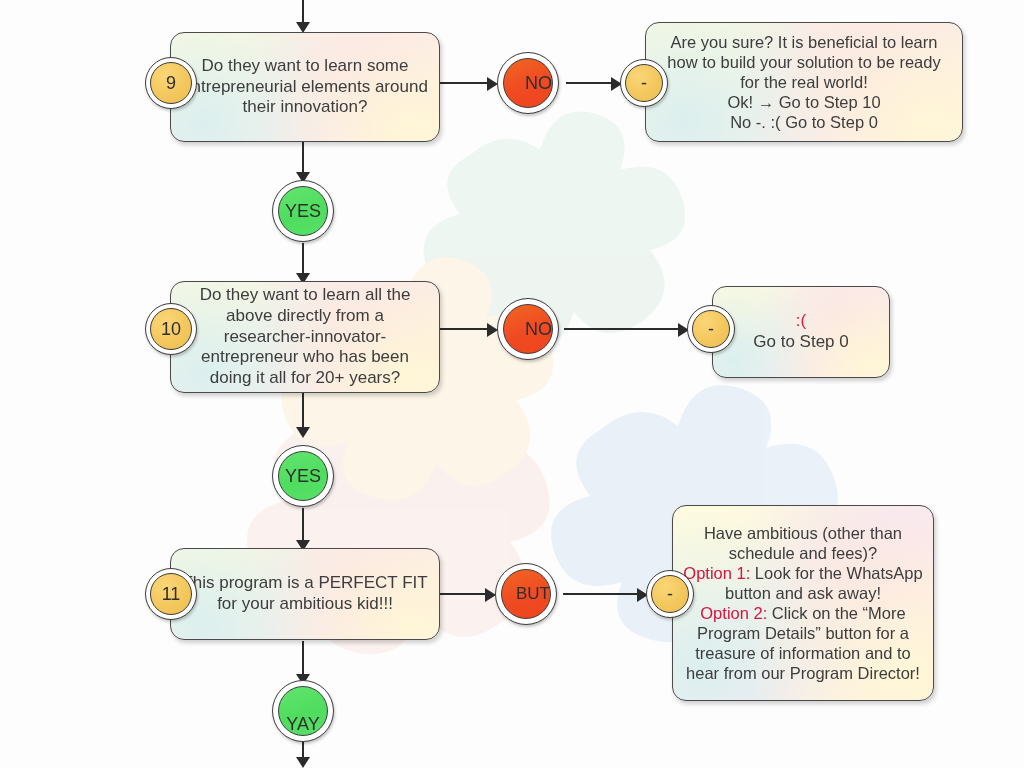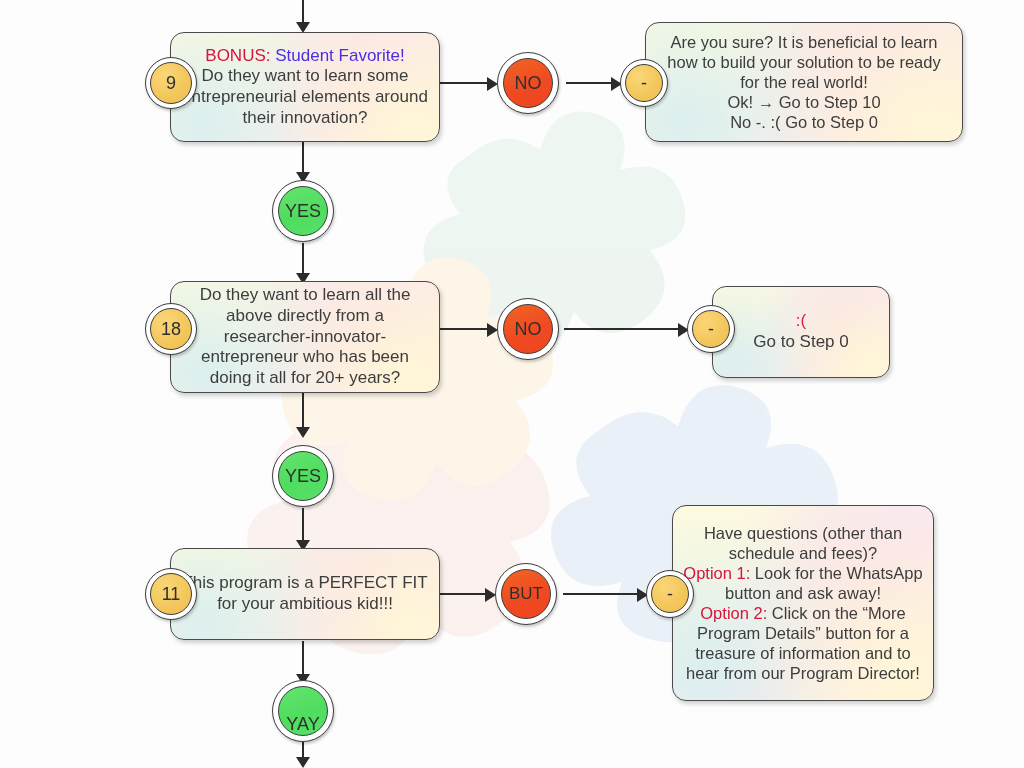--- a/index.html
+++ b/index.html
@@ -55,21 +55,21 @@
     box-shadow:1px 2px 3px rgba(0,0,0,.22);
   }
   .node .disc{
     border-radius:50%;
     display:flex;align-items:center;justify-content:center;
     font-size:18px;color:#2f2f2f;
     border:1.6px solid #3c3c3c;
     box-sizing:border-box;
   }
   .node.yellow .disc{background:radial-gradient(circle at 35% 30%,#fbd677 0%,#f3c65b 60%,#edbf55 100%);}
-  .node.red   .disc{background:linear-gradient(160deg,#f26522 0%,#ef4a22 55%,#f0451f 100%);}
+  .node.red   .disc{background:linear-gradient(160deg,#f26522 0%,#ef4a22 55%,#f0451f 100%);justify-content:flex-end;}
   .node.green .disc{background:linear-gradient(160deg,#63e46f 0%,#4fdd5e 55%,#57e06a 100%);}
 
   
   .node.step{z-index:4;}
   .node.big{z-index:3;}
 
   .c-red{color:#e01b3c;}
   .c-blue{color:#4b2ee0;}
   .c-crimson{color:#d8143a;}
   .u{text-underline-offset:2px;}
@@ -126,24 +126,20 @@
   <div class="arrowhead right" style="left:637px;top:588px;"></div>
 
   <div class="conn v" style="left:302px;top:641px;height:38px;"></div>
   <div class="arrowhead down" style="left:296px;top:674px;"></div>
 
   <div class="conn v" style="left:302px;top:742px;height:18px;"></div>
   <div class="arrowhead down" style="left:296px;top:757px;"></div>
 
   <div class="box" style="left:170px;top:32px;width:270px;height:110px;">
     <div class="inner">
-      <div>
-        <span class="c-crimson">BONUS:</span>
-        <span class="c-blue">Student Favorite!</span>
-      </div>
       <div>Do they want to learn some entrepreneurial elements around their innovation?</div>
     </div>
   </div>
 
   <div class="node step yellow" style="left:145px;top:57px;width:52px;height:52px;padding:4px;">
     <div class="disc" style="width:100%;height:100%;">
       <span>9</span>
     </div>
   </div>
 
@@ -174,21 +170,21 @@
   </div>
 
   <div class="box" style="left:170px;top:281px;width:270px;height:112px;">
     <div class="inner">
       <span>Do they want to learn all the above directly from a </span><span class="u">researcher-innovator-entrepreneur</span><span> who has been doing it all for 20+ years?</span>
     </div>
   </div>
 
   <div class="node step yellow" style="left:145px;top:303px;width:52px;height:52px;padding:4px;">
     <div class="disc" style="width:100%;height:100%;">
-      <span>18</span>
+      <span>10</span>
     </div>
   </div>
 
   <div class="node big red" style="left:497px;top:298px;width:62px;height:62px;padding:5px;">
     <div class="disc" style="width:100%;height:100%;">
       <span>NO</span>
     </div>
   </div>
 
   <div class="box" style="left:712px;top:286px;width:178px;height:92px;">
@@ -221,21 +217,21 @@
   </div>
 
   <div class="node big red" style="left:495px;top:563px;width:62px;height:62px;padding:5px;">
     <div class="disc" style="width:100%;height:100%;font-size:17px;">
       <span>BUT</span>
     </div>
   </div>
 
   <div class="box" style="left:672px;top:505px;width:262px;height:196px;font-size:16.5px;">
     <div class="inner">
-      <div>Have questions (other than schedule and fees)?</div>
+      <div>Have ambitious (other than schedule and fees)?</div>
       <div>
         <span class="c-crimson">Option 1:</span><span> Look for the WhatsApp button and ask away!</span>
       </div>
       <div>
         <span class="c-crimson">Option 2:</span><span> Click on the “More Program Details” button for a treasure of information and to hear from our Program Director!</span>
       </div>
     </div>
   </div>
 
   <div class="node yellow" style="left:646px;top:570px;width:48px;height:48px;padding:4px;">

